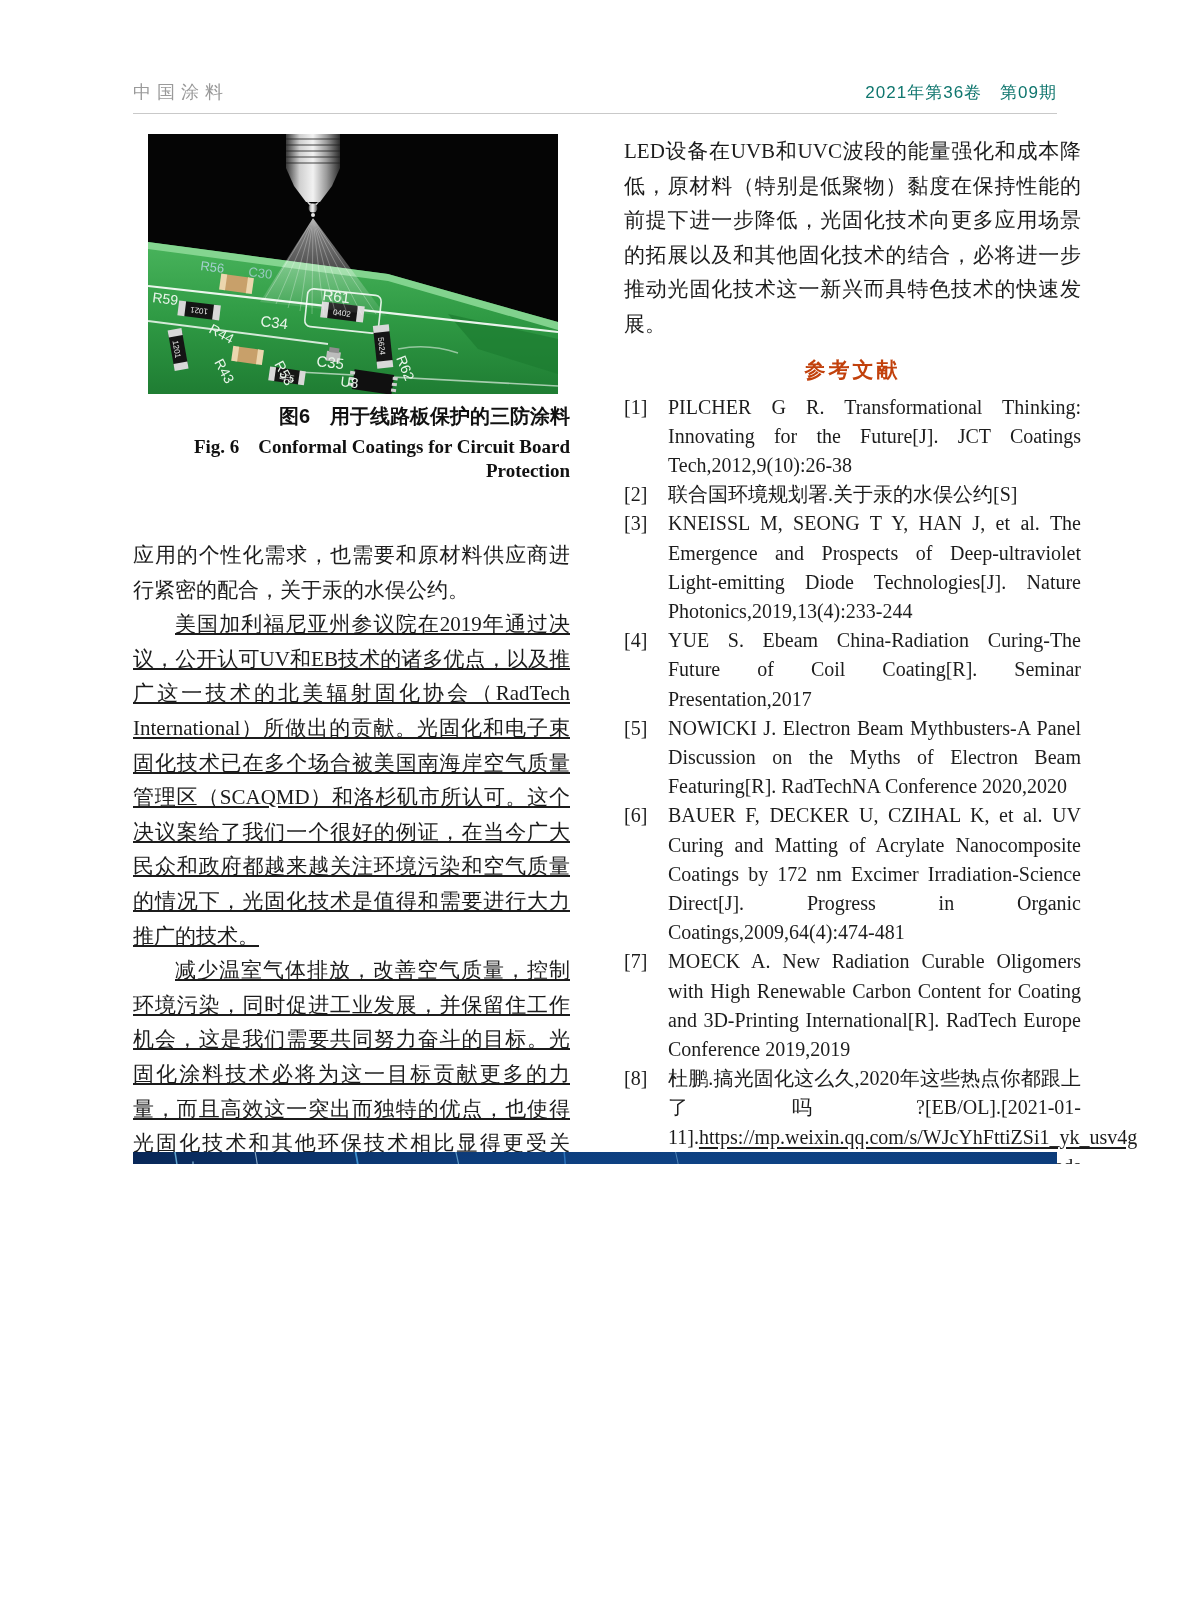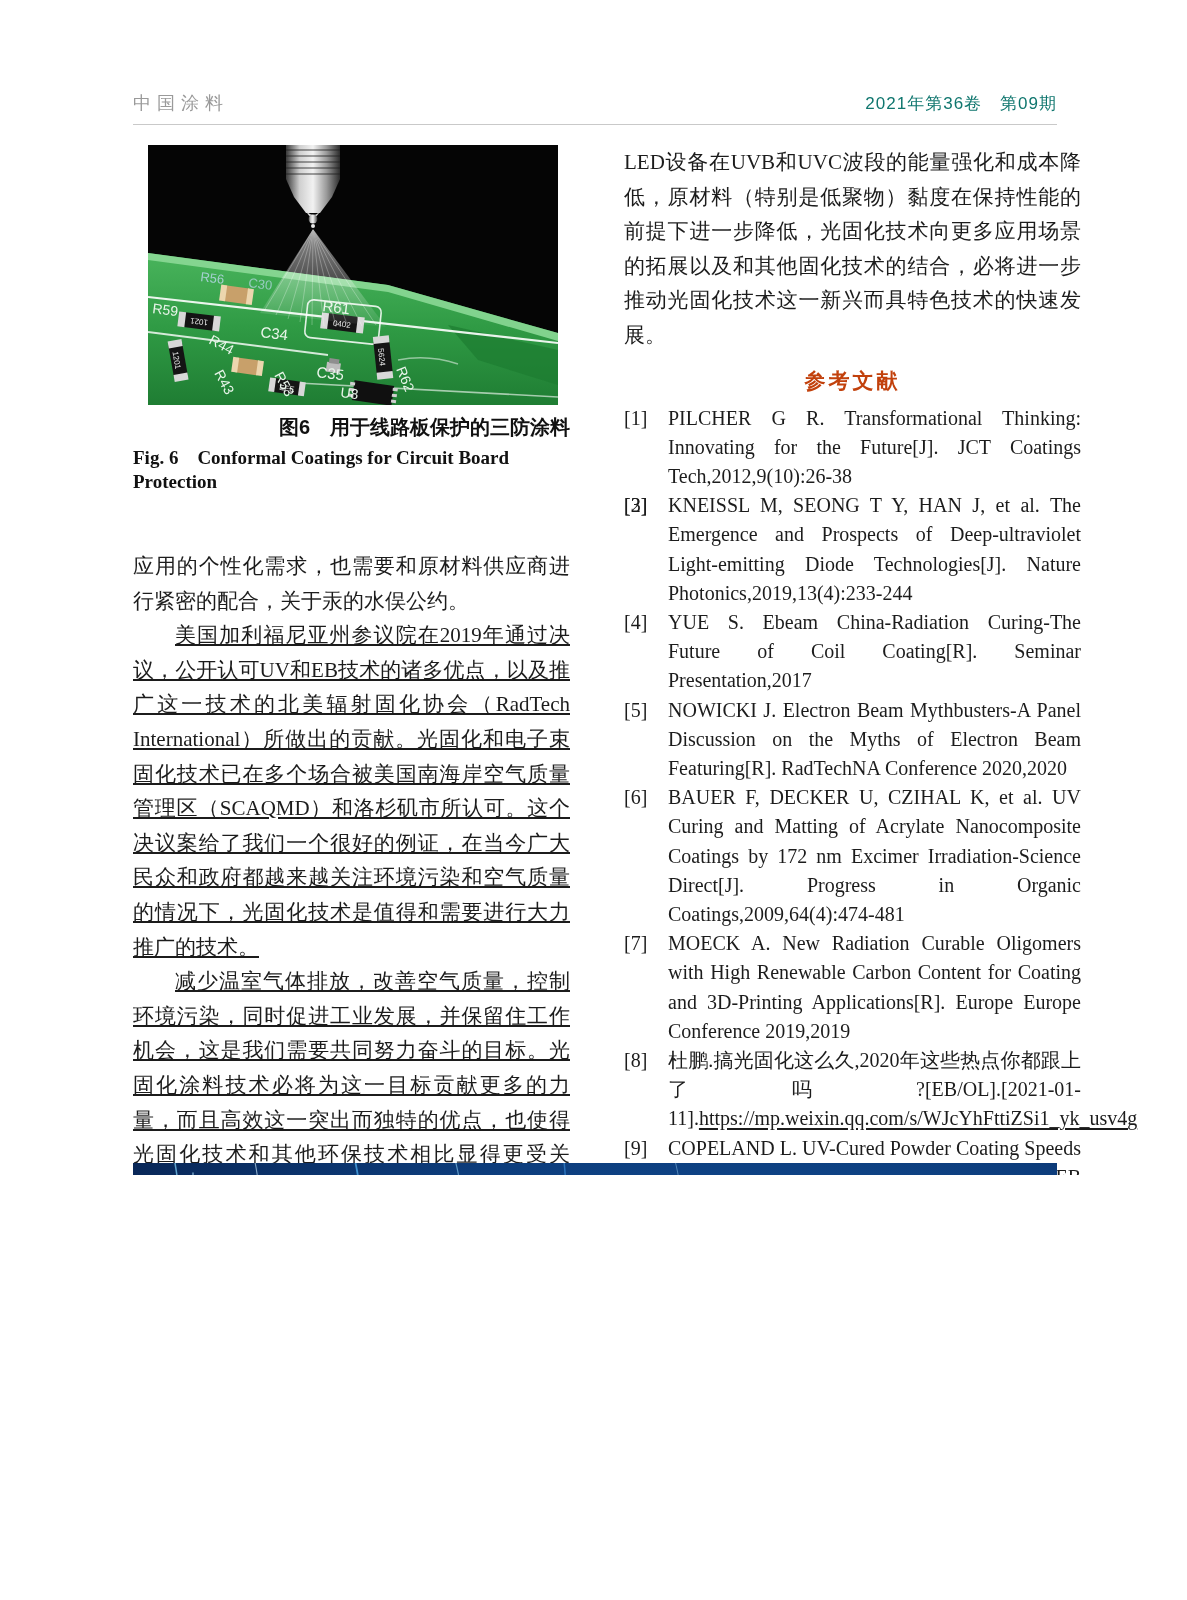--- a/index.html
+++ b/index.html
@@ -1,35 +1,35 @@
 <!DOCTYPE html>
 <html><head>
 <meta charset="utf-8">
 <style>
   * { margin:0; padding:0; box-sizing:border-box; }
   html,body { background:#ffffff; }
   body { font-family:"Liberation Serif", serif; color:#1c1c1c; }
-  .page { position:relative; width:1187px; height:1160px; margin:15px auto; background:#ffffff; overflow:hidden; }
+  .page { position:relative; width:1187px; height:1160px; margin:4px auto; background:#ffffff; overflow:hidden; }
 
   
   .header { position:absolute; left:133px; width:924px; top:76px; display:flex; justify-content:space-between; align-items:flex-end; padding-bottom:9px; border-bottom:1px solid #c9c9c9; }
   .header .jname { font-family:"Liberation Sans", sans-serif; font-size:18px; color:#9a9a9a; letter-spacing:6px; }
   .header .issue { font-family:"Liberation Sans", sans-serif; font-size:17px; color:#0f766e; letter-spacing:1px; }
 
   
   .col-left  { position:absolute; left:133px; top:130px; width:437px; }
   .col-right { position:absolute; left:624px; top:130px; width:457px; }
 
   .cn { font-size:21px; line-height:34.6px; text-align:justify; color:#1c1c1c; }
   .indent { text-indent:2em;text-decoration:underline; }
 
   
   .figure-img { position:relative; margin-left:15px; width:410px; height:260px; background:#000; }
   .fig-cap-zh { margin-top:9px; text-align:right; font-family:"Liberation Sans", sans-serif; font-weight:bold; font-size:20px; color:#111; }
-  .fig-cap-en { margin-top:4px; text-align:left; font-weight:bold; font-size:19px; color:#111; }
+  .fig-cap-en { margin-top:4px; text-align:right; font-weight:bold; font-size:19px; color:#111; }
   .after-fig { margin-top:56px; }
 
   .sec-heading { margin-top:26px; margin-bottom:14px; font-family:"Liberation Sans", sans-serif; font-weight:bold; font-size:27px; color:#6f5b9e; letter-spacing:1px; }
   .sec-heading .num { margin-right:22px; }
 
   
   .refs-title { margin-top:14px; margin-bottom:9px; text-align:center; font-weight:bold; font-size:21px; letter-spacing:3px; color:#c2410c; }
   .refs { font-size:20px; line-height:29.2px; }
   .ref { position:relative; padding-left:44px; text-align:justify; color:#1c1c1c; }
   .ref-num { position:absolute; left:0; top:0; }
@@ -206,26 +206,26 @@
     <p class="cn indent">光固化技术未来的发展，有赖于固化设备、原材料、应用场景以及应用拉动几方面的有机结合。UV</p>
   </div>
 
   <div class="col-right">
     <p class="cn">LED设备在UVB和UVC波段的能量强化和成本降低，原材料（特别是低聚物）黏度在保持性能的前提下进一步降低，光固化技术向更多应用场景的拓展以及和其他固化技术的结合，必将进一步推动光固化技术这一新兴而具特色技术的快速发展。</p>
 
     <div class="refs-title">参考文献</div>
 
     <div class="refs">
         <div class="ref"><span class="ref-num">[1]</span><span>PILCHER G R. Transformational Thinking: Innovating for the Future[J]. JCT Coatings Tech,2012,9(10):26-38</span></div>
-        <div class="ref"><span class="ref-num">[2]</span></div>
+        <div class="ref"><span class="ref-num">[2]</span><span>联合国环境规划署.关于汞的水俣公约[S]</span></div>
         <div class="ref"><span class="ref-num">[3]</span><span>KNEISSL M, SEONG T Y, HAN J, et al. The Emergence and Prospects of Deep-ultraviolet Light-emitting Diode Technologies[J]. Nature Photonics,2019,13(4):233-244</span></div>
         <div class="ref"><span class="ref-num">[4]</span><span>YUE S. Ebeam China-Radiation Curing-The Future of Coil Coating[R]. Seminar Presentation,2017</span></div>
         <div class="ref"><span class="ref-num">[5]</span><span>NOWICKI J. Electron Beam Mythbusters-A Panel Discussion on the Myths of Electron Beam Featuring[R]. RadTechNA Conference 2020,2020</span></div>
         <div class="ref"><span class="ref-num">[6]</span><span>BAUER F, DECKER U, CZIHAL K, et al. UV Curing and Matting of Acrylate Nanocomposite Coatings by 172 nm Excimer Irradiation-Science Direct[J]. Progress in Organic Coatings,2009,64(4):474-481</span></div>
-        <div class="ref"><span class="ref-num">[7]</span><span>MOECK A. New Radiation Curable Oligomers with High Renewable Carbon Content for Coating and 3D-Printing Applications[R]. Europe Europe Conference 2019,2019</span></div>
+        <div class="ref"><span class="ref-num">[7]</span><span>MOECK A. New Radiation Curable Oligomers with High Renewable Carbon Content for Coating and 3D-Printing International[R]. RadTech Europe Conference 2019,2019</span></div>
         <div class="ref"><span class="ref-num">[8]</span><span>杜鹏.搞光固化这么久,2020年这些热点你都跟上了吗?[EB/OL].[2021-01-11].</span><span class="ref-link">https://mp.weixin.qq.com/s/WJcYhFttiZSi1_yk_usv4g</span></div>
         <div class="ref"><span class="ref-num">[9]</span><span>COPELAND L. UV-Cured Powder Coating Speeds MDF Application Process Time[J/OL]. UV+EB Technology,2020,6(1):24-26. </span><span class="ref-link">https://uvebtech.com/articles/2020/uv-cured-powder-coating-speeds-mdf-application-process-time/</span></div>
       </div>
 
     <div class="logo-box">
       <div>
         <span class="logo-zh">中国涂料</span><span class="logo-reg">®</span>
       </div>
       <div class="logo-en">CHINA COATINGS</div>
     </div>

